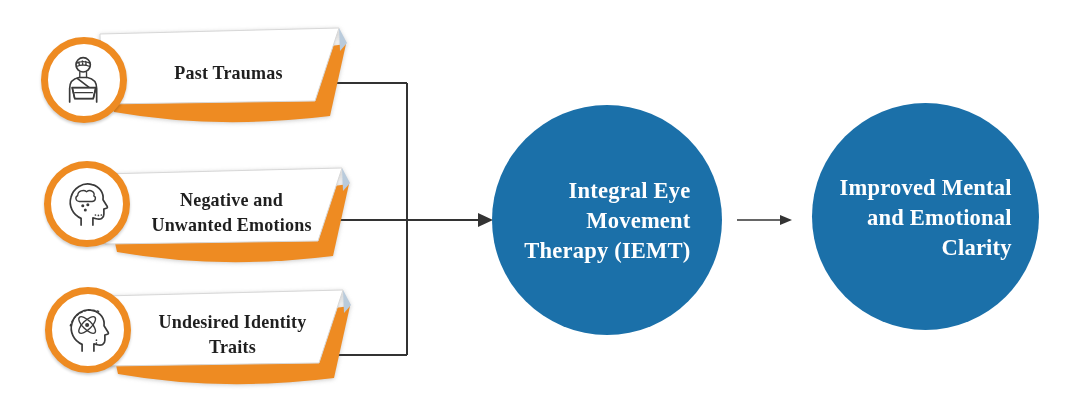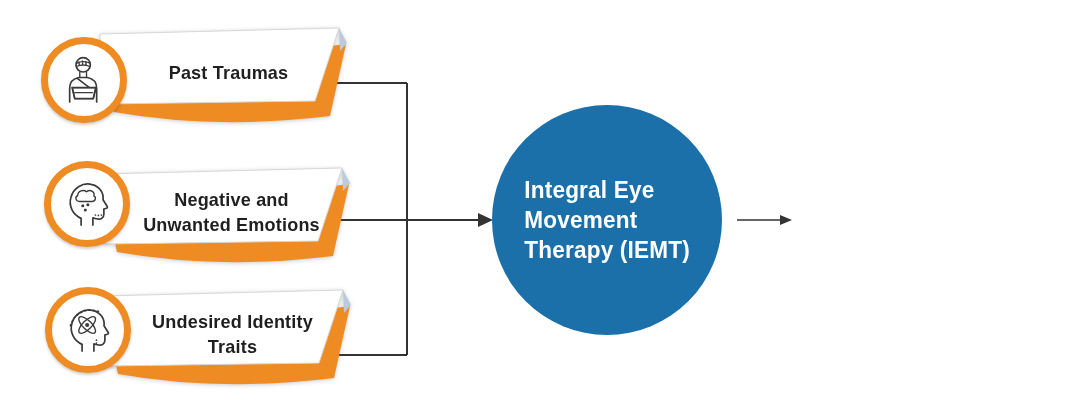--- a/index.html
+++ b/index.html
@@ -1,18 +1,18 @@
 <!DOCTYPE html>
 <html style="--accent-orange: #ee8b22; --node-blue: #1b70a9; --connector-dark: #333333; --banner-fold-blue: #b9cbdc; --text-dark: #1f1f1f; --text-light: #ffffff;"><head>
 <meta charset="utf-8">
 <style>
   html,body{margin:0;padding:0;background:#fff;}
   .stage{
     position:relative;width:1080px;height:401px;background:#fff;
-    font-family:Liberation Sans, sans-serif;overflow:hidden;
+    font-family:Liberation Serif, serif;overflow:hidden;
   }
   
   .input-row{position:absolute;width:260px;height:130px;}
   .banner-svg{position:absolute;left:0;top:0;width:260px;height:130px;
     filter:drop-shadow(0 1px 2px rgba(110,110,110,.35));}
   .banner-white{fill:#ffffff;stroke:#d8d8d8;stroke-width:1;}
   .banner-orange{fill:var(--accent-orange,#ee8b22);}
   .banner-fold{fill:var(--banner-fold-blue,#b9cbdc);}
   .banner-label{
     position:absolute;left:30px;top:10px;width:205px;height:76px;
@@ -36,21 +36,21 @@
   
   .connectors{position:absolute;left:0;top:0;width:1080px;height:401px;}
   .conn-line{stroke:var(--connector-dark,#333333);stroke-width:2;fill:none;}
   .conn-line-thin{stroke:var(--connector-dark,#333333);stroke-width:1.6;fill:none;}
   .conn-head{fill:var(--connector-dark,#333333);}
   
   .node{
     position:absolute;border-radius:50%;
     background:var(--node-blue,#1b70a9);
     display:flex;flex-direction:column;justify-content:center;align-items:center;
-    text-align:left;color:var(--text-light,#ffffff);
+    text-align:right;color:var(--text-light,#ffffff);
     font-weight:700;font-size:24px;line-height:30px;letter-spacing:.2px;
   }
   .node-inner{transform:scaleX(.94);}
   .node-inner span{display:block;white-space:nowrap;}
   .node-process{left:492px;top:105px;width:230px;height:230px;}
   .node-outcome{left:812px;top:103px;width:227px;height:227px;}
 </style>
 </head>
 <body>
 
@@ -134,14 +134,21 @@
   </div>
 
   <div class="node node-process">
     <div class="node-inner">
       <span>Integral Eye</span>
       <span>Movement</span>
       <span>Therapy (IEMT)</span>
     </div>
   </div>
 
+  <div class="node node-outcome">
+    <div class="node-inner">
+      <span>Improved Mental</span>
+      <span>and Emotional</span>
+      <span>Clarity</span>
+    </div>
+  </div>
 
 </div>
 
 </body></html>

